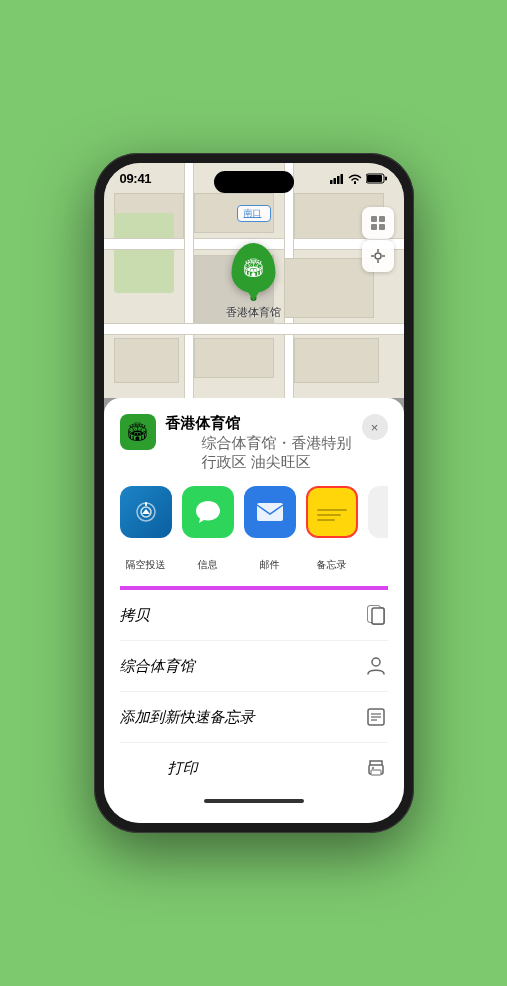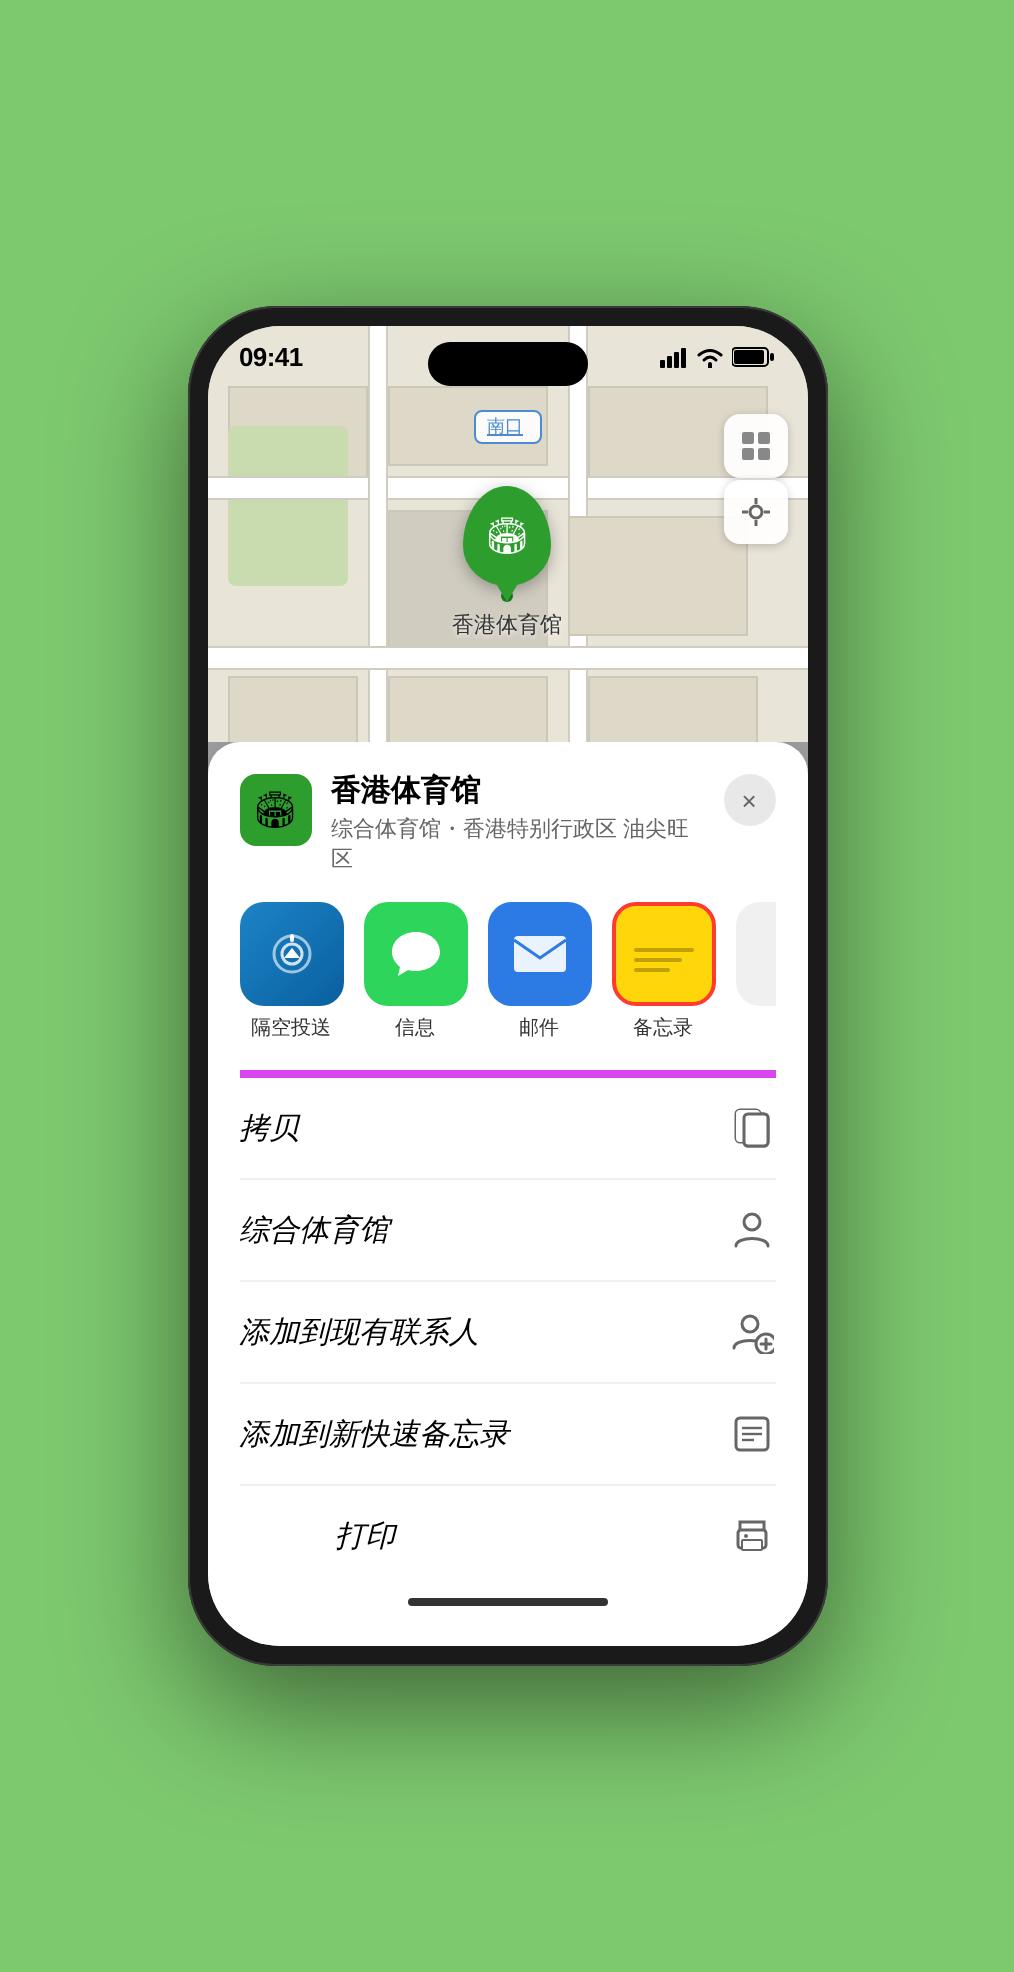--- a/index.html
+++ b/index.html
@@ -233,23 +233,24 @@
     }
 
     .venue-name {
       font-size: 15px;
       font-weight: 600;
       color: #000;
       line-height: 1.2;
     }
 
     .venue-desc {
-      font-size: 11px;
+      font-size: 15px;
       color: #666;
       margin-top: 2px;
+      margin-left: 36px;
     }
 
     .close-btn {
       width: 26px;
       height: 26px;
       background: #e8e8e8;
       border-radius: 50%;
       display: flex;
       align-items: center;
       justify-content: center;
@@ -262,21 +263,21 @@
     .share-apps {
       display: flex;
       gap: 10px;
       margin-bottom: 14px;
       overflow: hidden;
     }
 
     .app-item {
       display: flex;
       flex-direction: column;
-      gap: 4px;
+      gap: 20px;
       flex-shrink: 0;
     }
 
     .app-icon {
       width: 52px;
       height: 52px;
       border-radius: 12px;
       display: flex;
       align-items: center;
       justify-content: center;
@@ -530,32 +531,20 @@
         <div class="action-item">
           <span class="action-label">综合体育馆</span>
           <div class="action-icon">
             <svg width="22" height="22" viewBox="0 0 22 22">
               <circle cx="11" cy="7" r="4" fill="none" stroke="#666" stroke-width="1.5"></circle>
               <path d="M3 19 C3 14 19 14 19 19" fill="none" stroke="#666" stroke-width="1.5" stroke-linecap="round"></path>
             </svg>
           </div>
         </div>
 
-        <div class="action-item">
-          <span class="action-label">添加到现有联系人</span>
-          <div class="action-icon">
-            <svg width="22" height="22" viewBox="0 0 22 22">
-              <circle cx="10" cy="7" r="4" fill="none" stroke="#666" stroke-width="1.5"></circle>
-              <path d="M2 19 C2 14 18 14 18 19" fill="none" stroke="#666" stroke-width="1.5" stroke-linecap="round"></path>
-              <circle cx="18" cy="17" r="5" fill="white" stroke="#666" stroke-width="1.5"></circle>
-              <line x1="18" y1="14.5" x2="18" y2="19.5" stroke="#666" stroke-width="1.5" stroke-linecap="round"></line>
-              <line x1="15.5" y1="17" x2="20.5" y2="17" stroke="#666" stroke-width="1.5" stroke-linecap="round"></line>
-            </svg>
-          </div>
-        </div>
 
         <div class="action-item">
           <span class="action-label">添加到新快速备忘录</span>
           <div class="action-icon">
             <svg width="20" height="20" viewBox="0 0 20 20">
               <rect x="2" y="2" width="16" height="16" rx="2" fill="none" stroke="#666" stroke-width="1.5"></rect>
               <line x1="5" y1="7" x2="15" y2="7" stroke="#666" stroke-width="1.2"></line>
               <line x1="5" y1="10" x2="15" y2="10" stroke="#666" stroke-width="1.2"></line>
               <line x1="5" y1="13" x2="11" y2="13" stroke="#666" stroke-width="1.2"></line>
             </svg>

